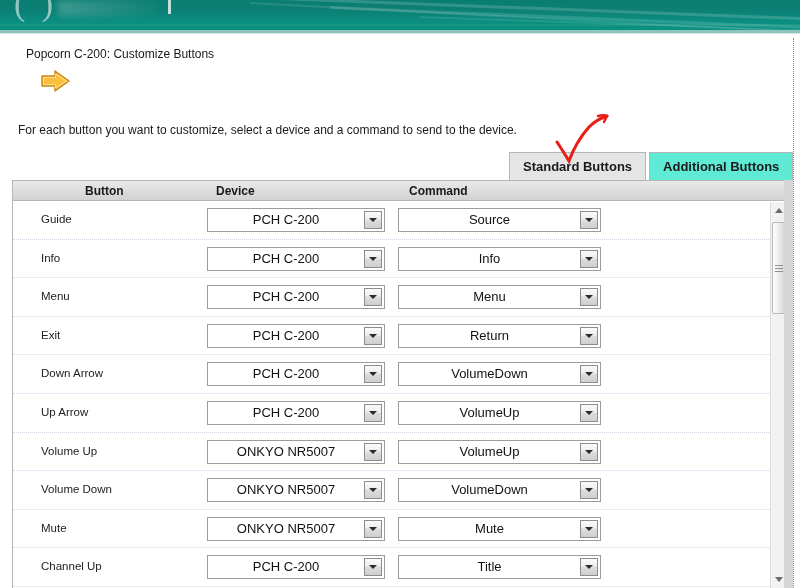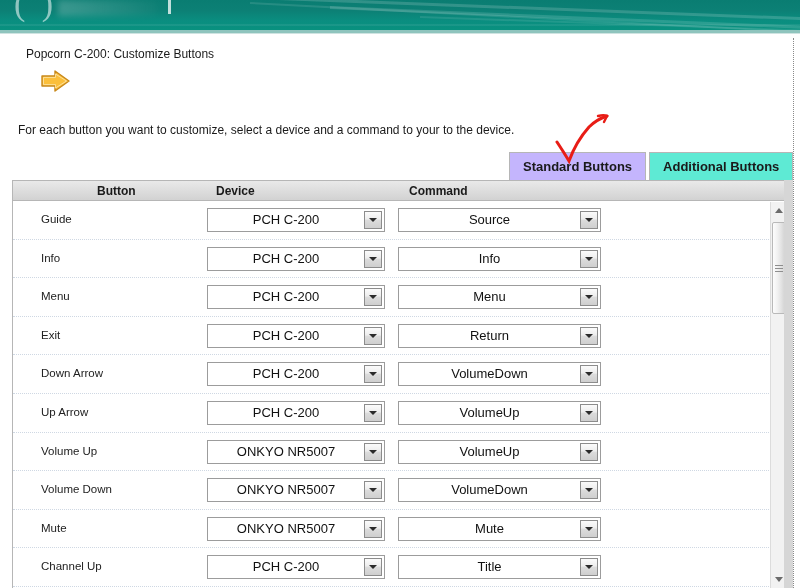--- a/index.html
+++ b/index.html
@@ -100,21 +100,21 @@
     padding: 0 13px;
     font-size: 13px;
     font-weight: bold;
     color: #1a1a1a;
     border: 1px solid #b6b6b6;
     border-bottom: none;
     background: #5eead4;
     white-space: nowrap;
   }
   .tab.selected {
-    background: #c4b5fd;
+    background: #e5e5e5;
     border-color: #b6b6b6;
   }
   #tab-gap { width: 3px; }
 
   
   #red-arrow {
     position: absolute; left: 555px; top: 112px;
     width: 56px; height: 52px;
     pointer-events: none;
   }
@@ -130,21 +130,21 @@
   #table-head {
     position: relative;
     height: 20px;
     background: linear-gradient(to bottom, #e9e9e9 0%, #d2d2d2 100%);
     border-bottom: 1px solid #b6b6b6;
   }
   #table-head .th {
     position: absolute; top: 3px;
     font-size: 12px; font-weight: bold; color: #1a1a1a;
   }
-  #th-button  { left: 48px; padding-left: 36px; }
+  #th-button  { left: 36px; padding-left: 36px; }
   #th-device  { left: 203px; }
   #th-command { left: 396px; }
 
   #table-body {
     position: relative;
     height: 386px;
     overflow: hidden;
     background: #ffffff;
   }
   .row {
@@ -264,21 +264,21 @@
 
   <div id="breadcrumb">Popcorn C-200: Customize Buttons</div>
 
   <div id="arrow-icon">
     <svg viewBox="0 0 32 24" width="32" height="24">
       <path d="M2 7 L15 7 L15 2 L29 12 L15 22 L15 17 L2 17 Z" fill="#fbbf3b" stroke="#c8881a" stroke-width="1.4" stroke-linejoin="round"></path>
       <path d="M3.5 8.4 L15.5 8.4 L15.5 5 L26.5 12 L15.5 19 L15.5 15.6 L3.5 15.6 Z" fill="none" stroke="#fde5a8" stroke-width="1" opacity="0.85"></path>
     </svg>
   </div>
 
-  <div id="intro-text">For each button you want to customize, select a device and a command to your to the device.</div>
+  <div id="intro-text">For each button you want to customize, select a device and a command to send to the device.</div>
 
   <div id="tabs">
     <div class="tab selected">Standard Buttons</div>
     <div id="tab-gap"></div>
     <div class="tab">Additional Buttons</div>
   </div>
 
   <div id="red-arrow">
     <svg viewBox="0 0 56 52" width="56" height="52">
       <path d="M2 30 C6 36, 11 44, 14 49 C18 38, 26 24, 34 15 C40 9, 46 6, 52 4" fill="none" stroke="#e81d16" stroke-width="3" stroke-linecap="round"></path>

